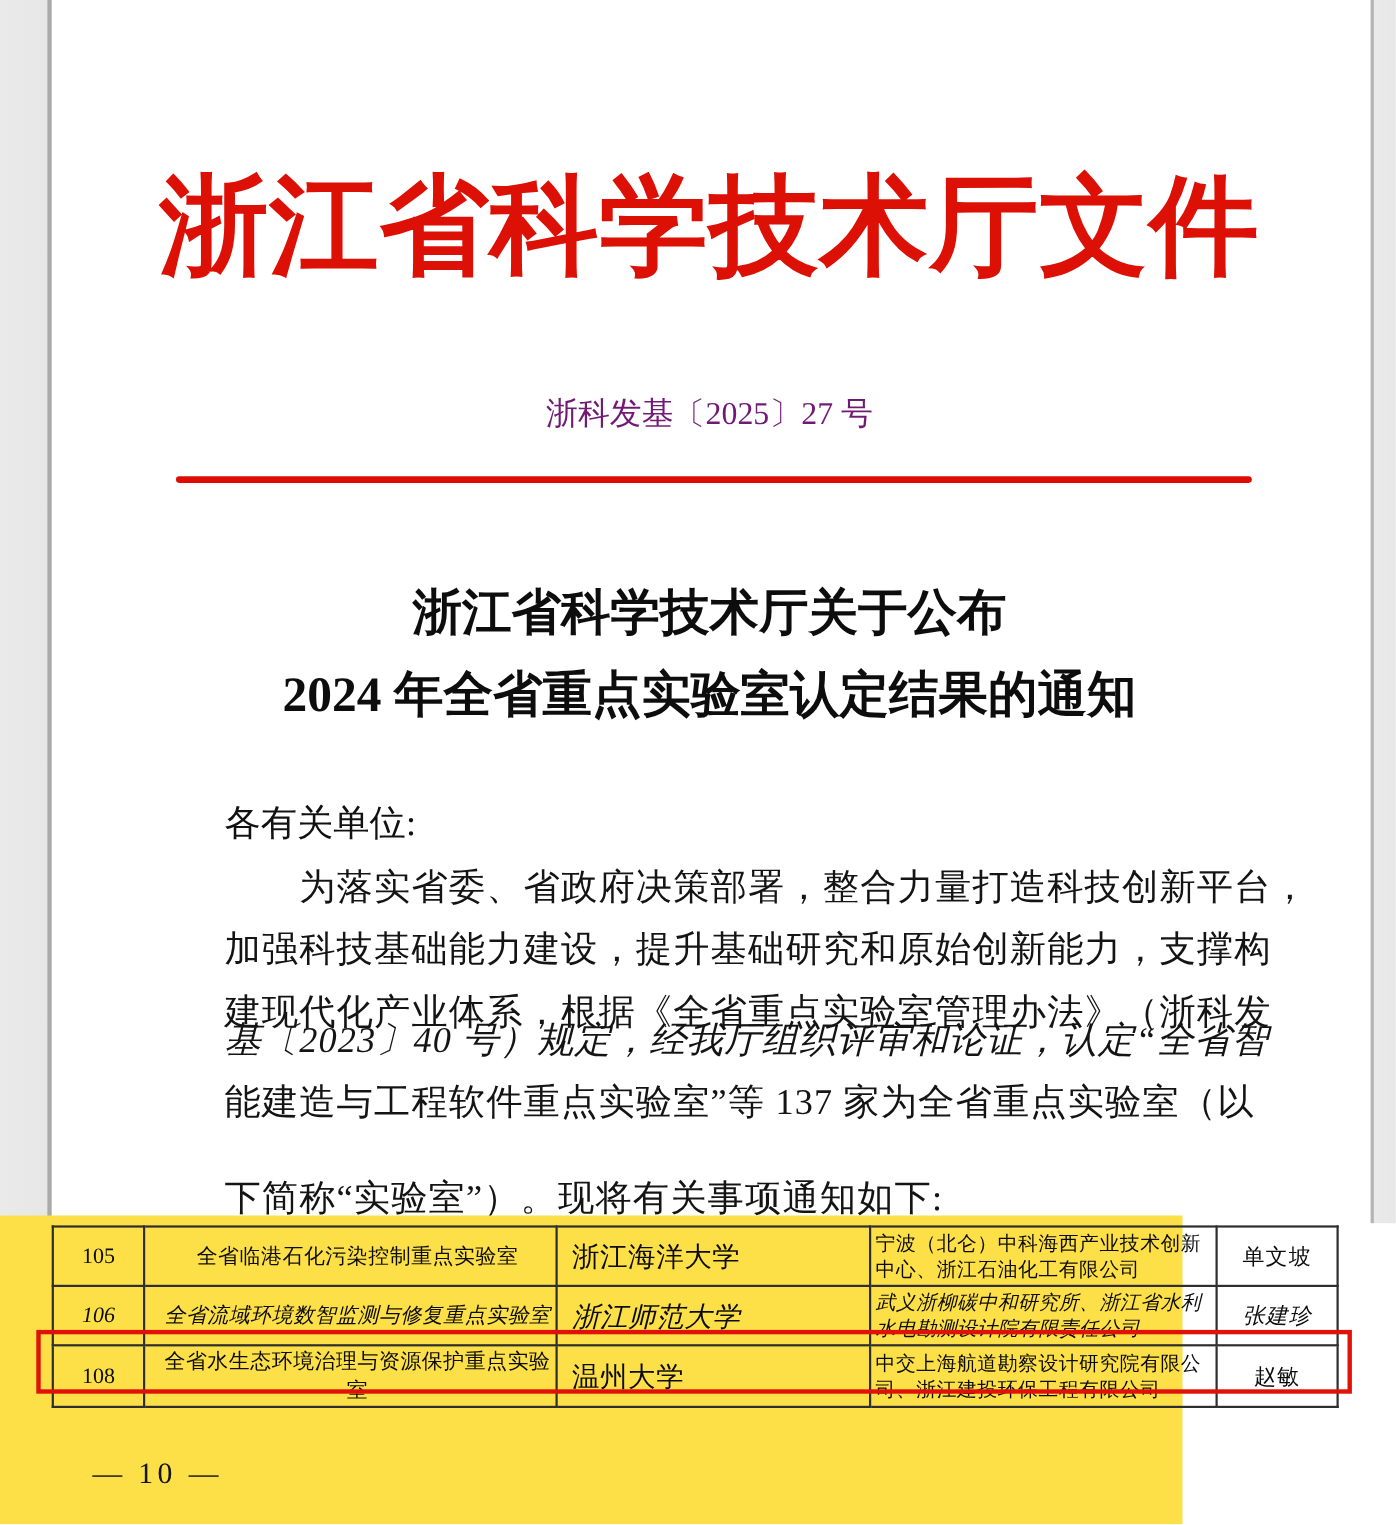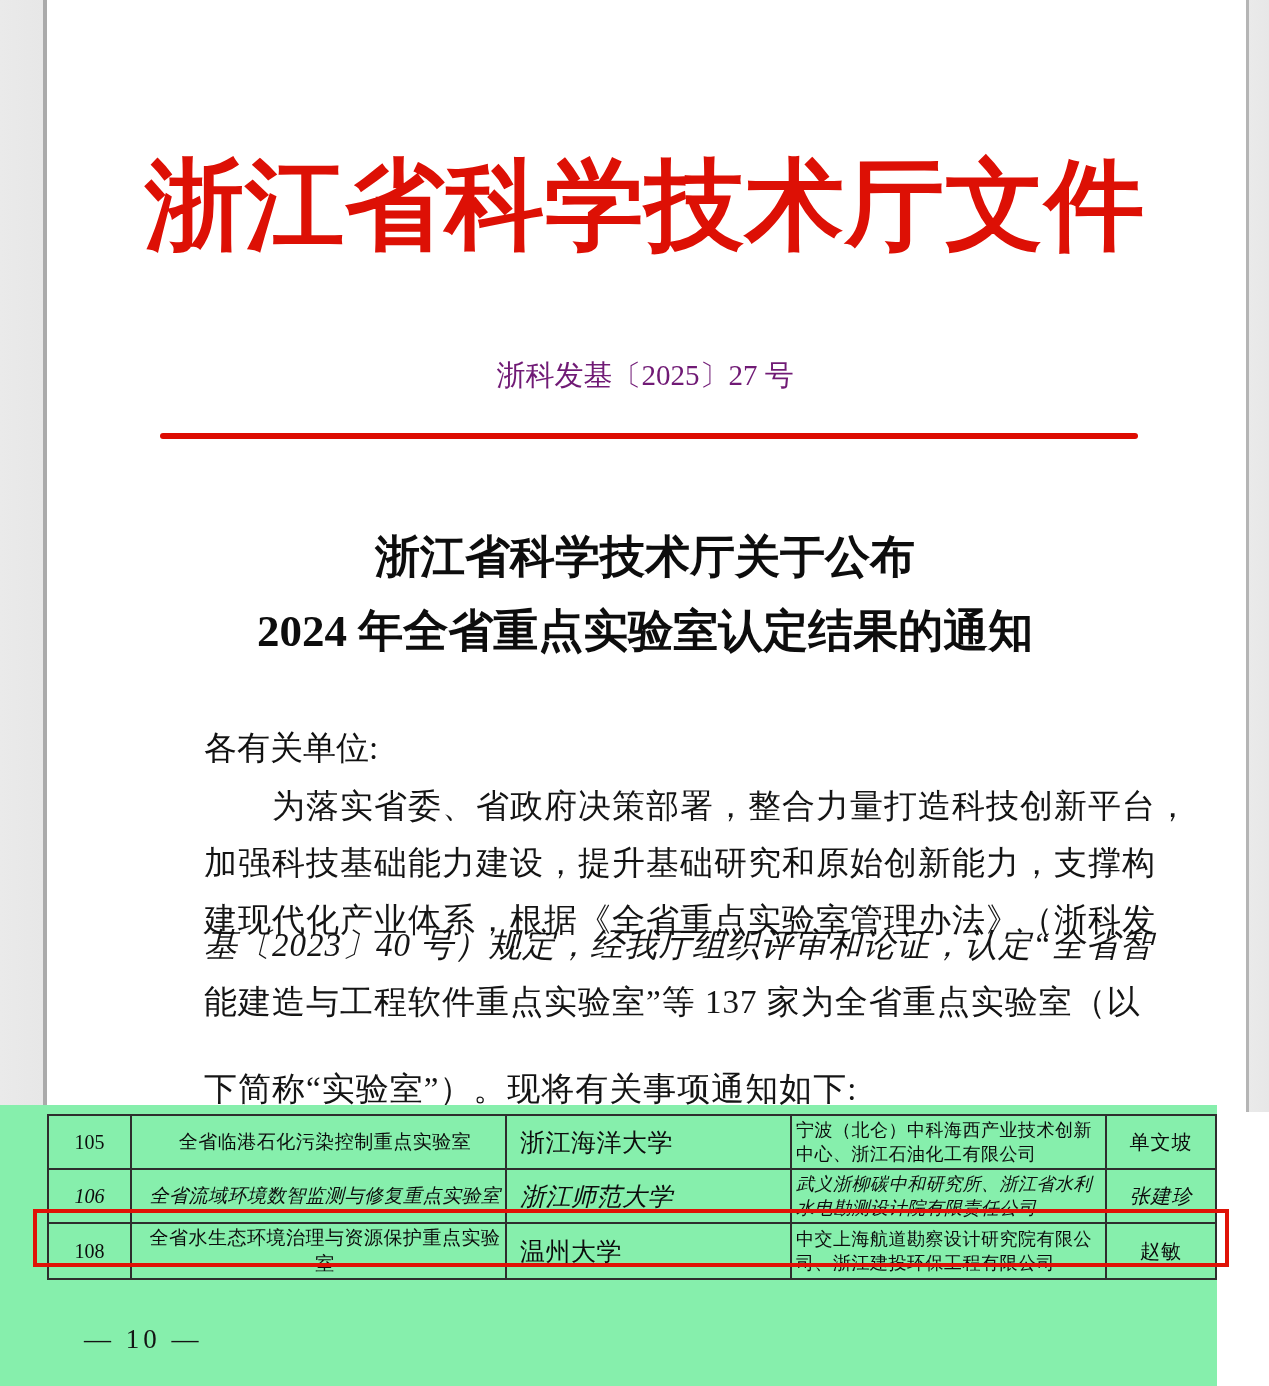--- a/index.html
+++ b/index.html
@@ -53,21 +53,21 @@
     font-size:33px; letter-spacing:1px; white-space:nowrap; color:#141414;
   }
   .bl0 { top:784px; left:272px; }
   .bl1 { top:841px; }
   .bl2 { top:898px; }
   .bl3 { top:923px;font-style:italic; }
   .bl4 { top:980px; }
   .bl5 { top:1067px; }
 
   
-  .table-wrap { position:absolute; left:0; top:1105px; width:1217px; height:281px; background:#86efac; }
+  .table-wrap { position:absolute; left:0; top:1105px; width:1075px; height:281px; background:#fde047; }
   table.labs {
     position:absolute; left:47px; top:9px;
     width:1168px;
     border-collapse:collapse; table-layout:fixed;
     font-family:"Liberation Serif","DejaVu Serif",serif;
   }
   table.labs td {
     border:2px solid #2e2e2e;
     vertical-align:middle;
     color:#0c0c0c;

